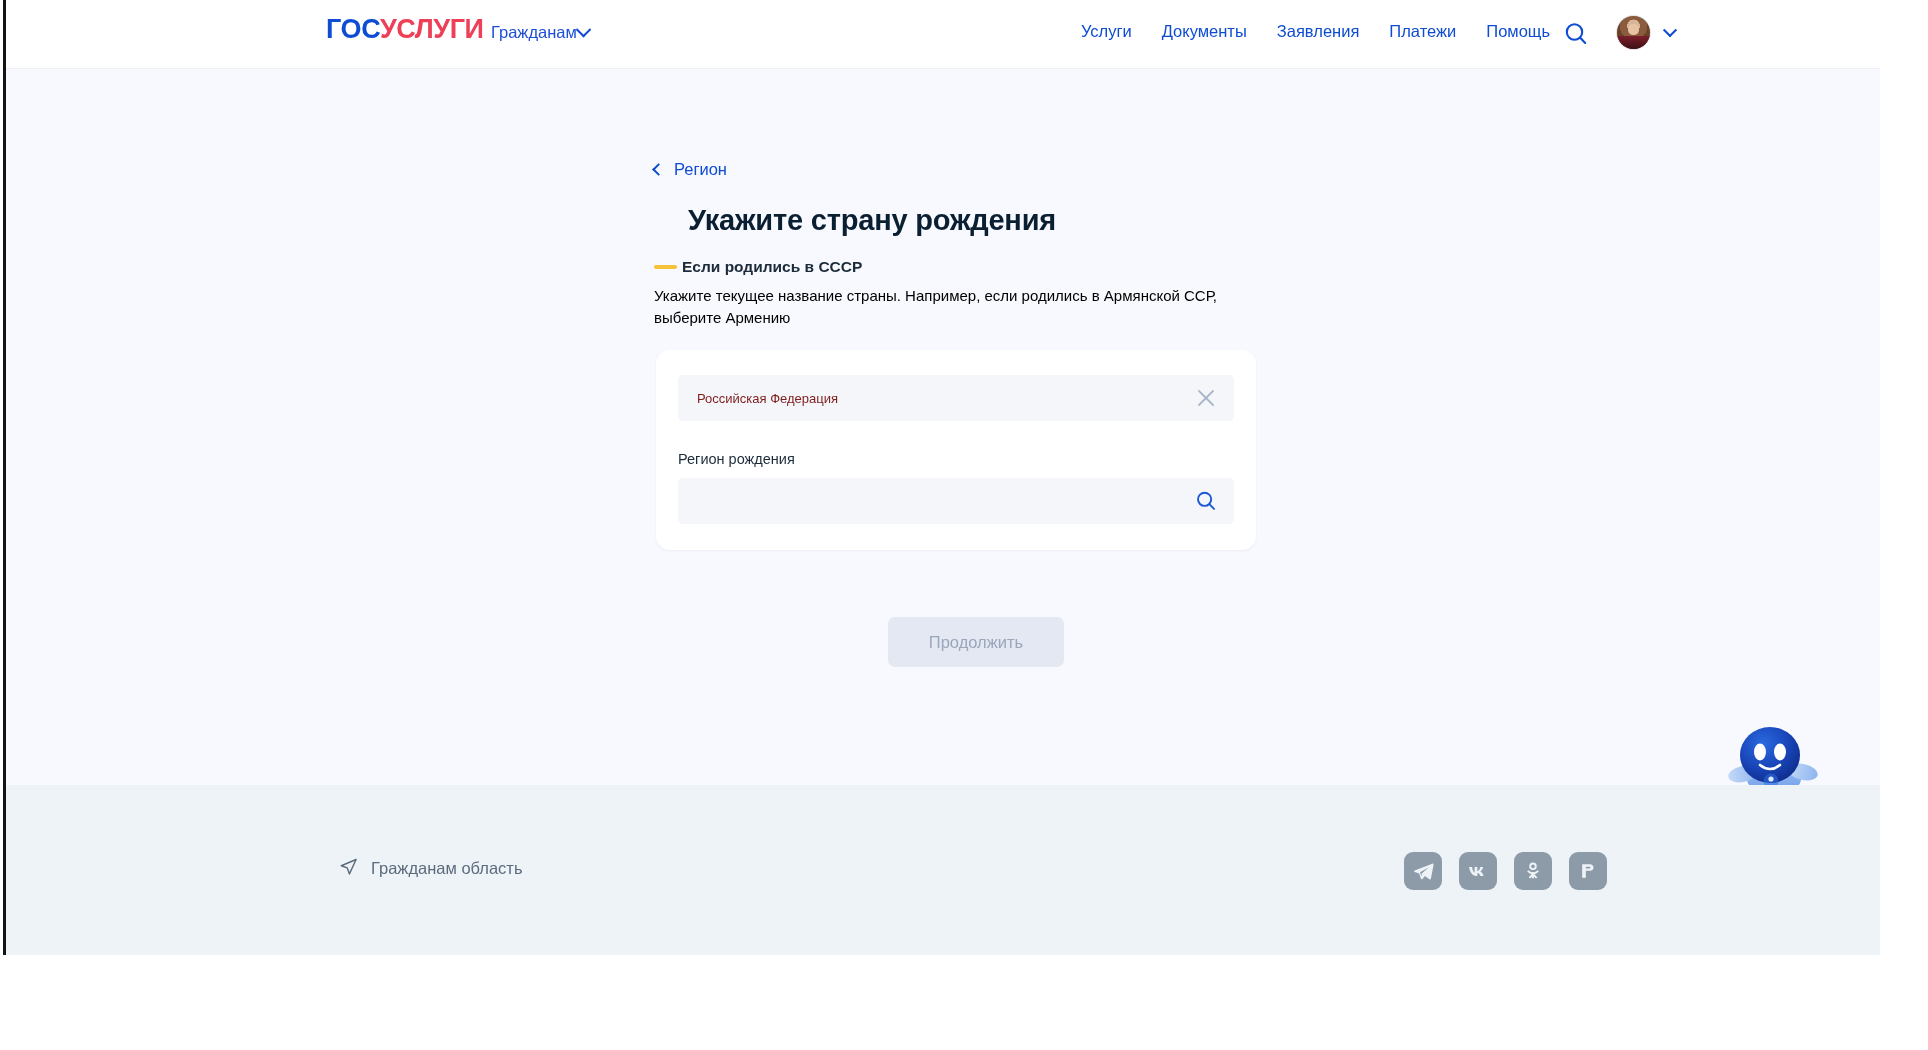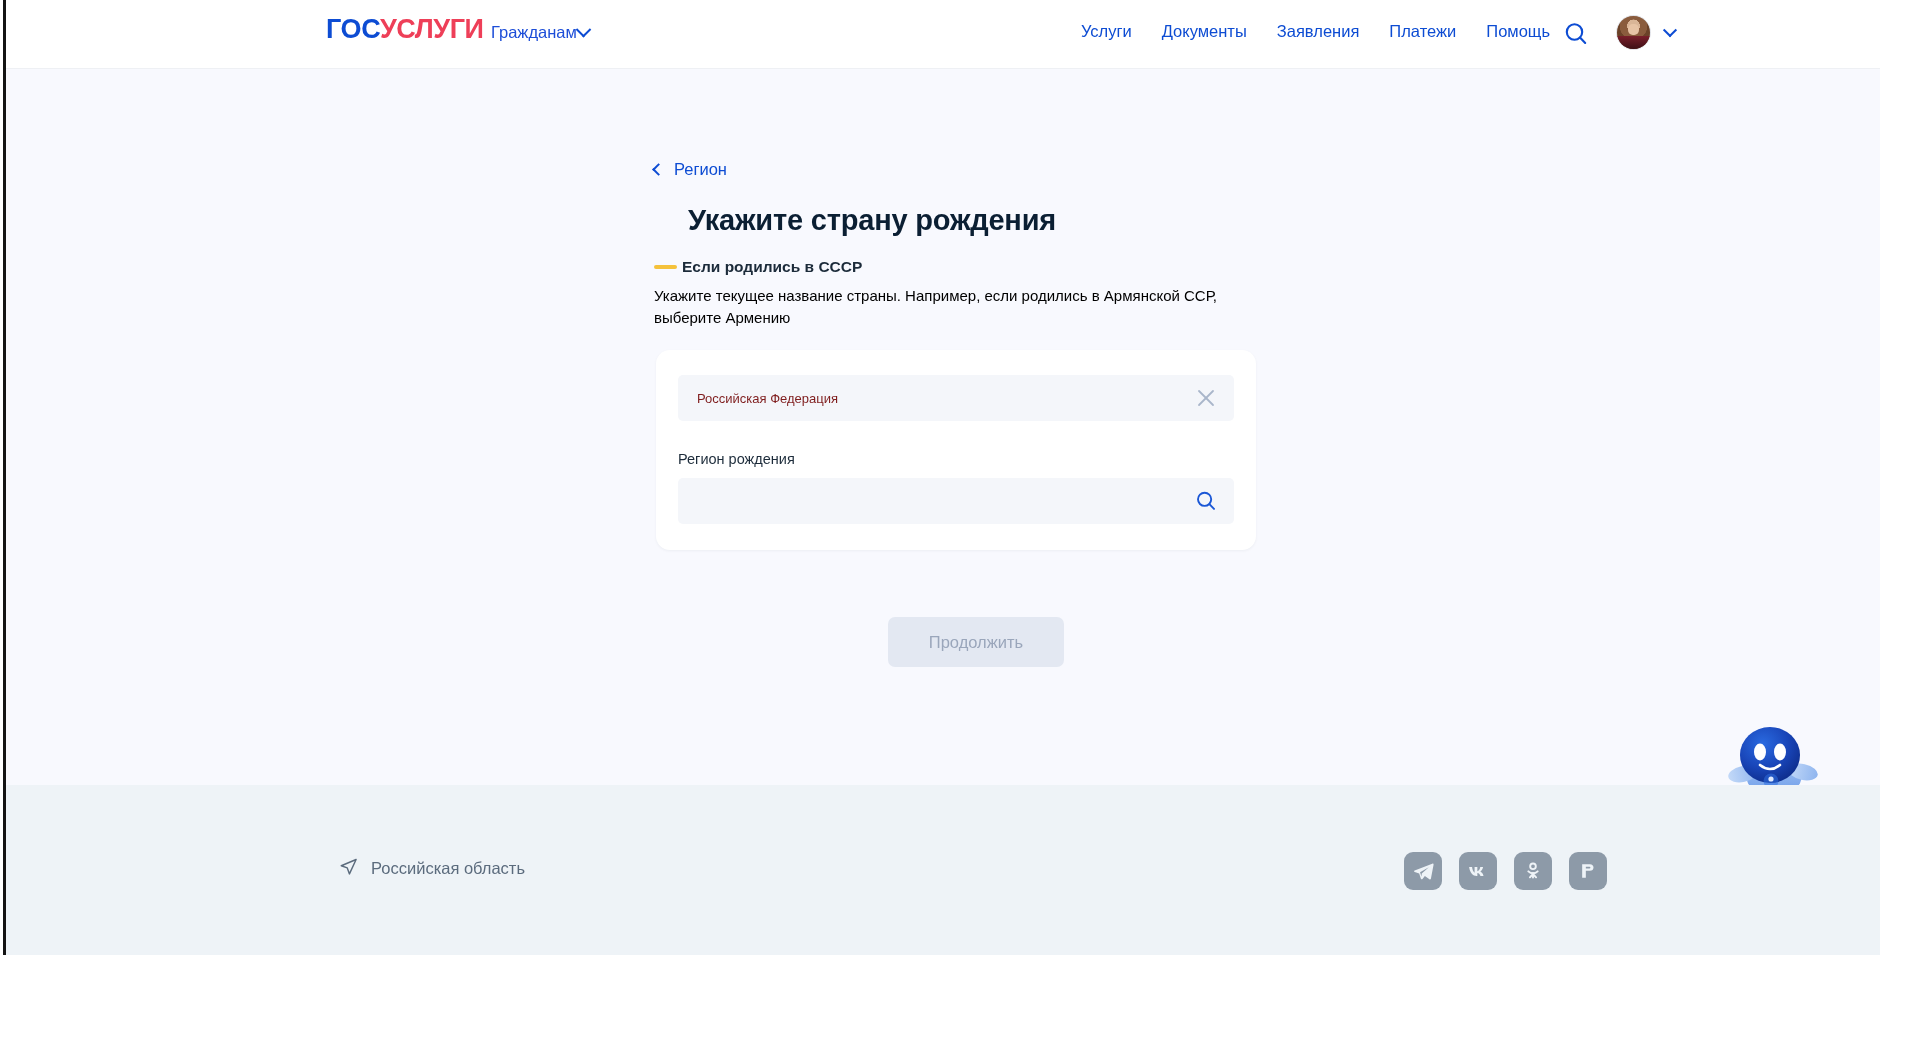--- a/index.html
+++ b/index.html
@@ -408,21 +408,21 @@
     </div>
   </div>
 
   <div class="footer">
     <div class="region">
       <span>
         <svg width="19" height="19" viewBox="0 0 20 20" fill="none">
           <path d="M18 2.6 2.4 9.2l6.3 2.3 2.3 6.3L18 2.6Z" stroke="#5b6b7d" stroke-width="1.5" stroke-linejoin="round"></path>
         </svg>
       </span>
-      <span class="region-text">Российская область</span>
+      <span class="region-text">Гражданам область</span>
     </div>
 
     <div class="socials">
       <div class="soc">
         <svg width="21" height="21" viewBox="0 0 24 24" fill="#eef3f7">
           <path d="M22 3 1.9 10.8c-.9.35-.85 1.6.06 1.88l5.1 1.57 1.95 5.9c.27.8 1.3.98 1.82.32l2.74-3.47 5.2 3.83c.63.46 1.52.12 1.69-.65L23.5 4.2c.2-.9-.68-1.6-1.5-1.2Zm-3.9 4.1-8.1 7.1-.33 3.6-1.6-4.9 10.03-5.8Z"></path>
         </svg>
       </div>
       <div class="soc">
         <svg width="23" height="23" viewBox="0 0 24 24" fill="#eef3f7">

